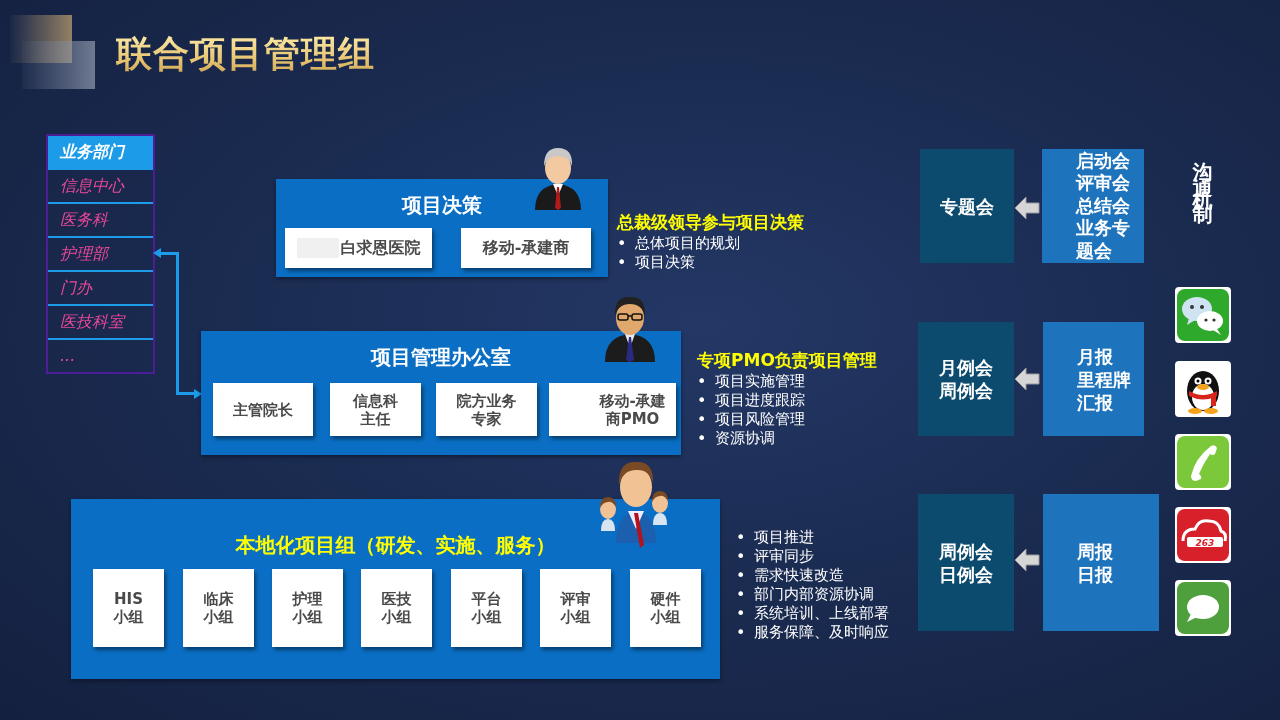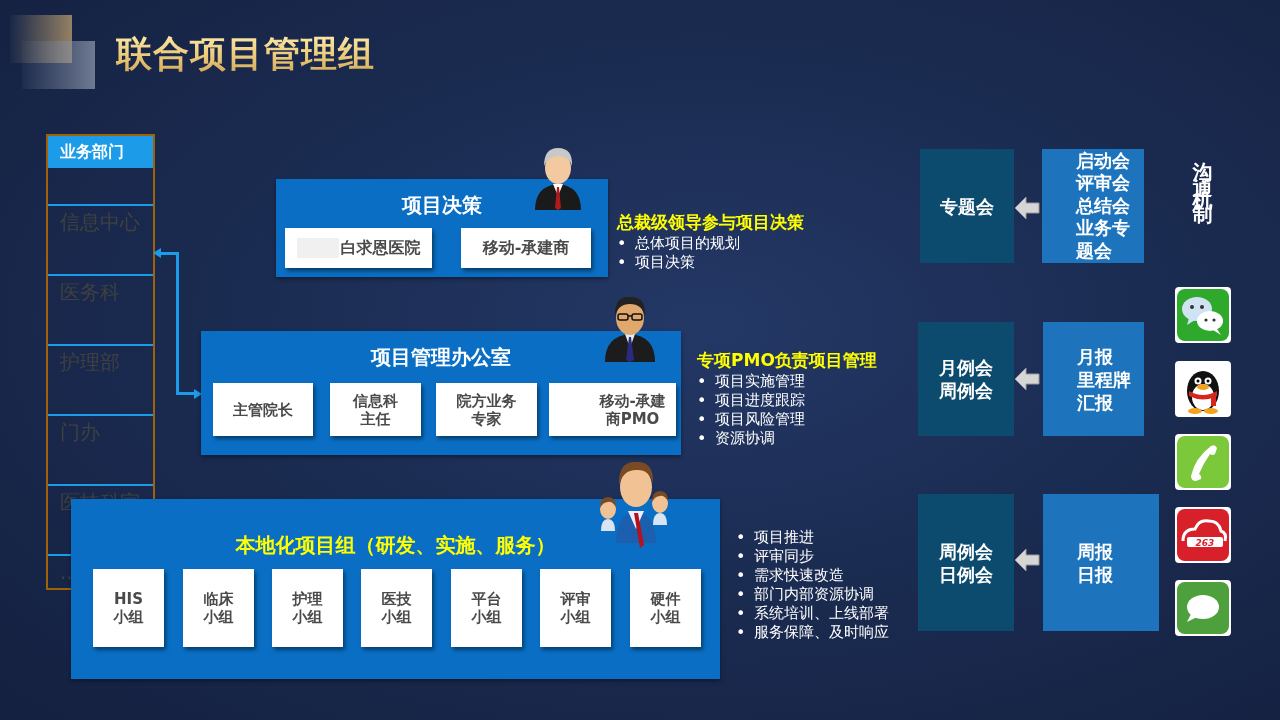--- a/index.html
+++ b/index.html
@@ -18,25 +18,25 @@
   .deco2 { left: 22px; top: 41px; width: 73px; height: 48px;
     background: linear-gradient(90deg, rgba(60,75,105,0.2), rgba(140,150,170,0.75)); }
   .page-title {
     left: 116px; top: 30px; font-size: 36px; font-weight: bold; letter-spacing: 1px;
     color: #f0d68a;
     background: linear-gradient(180deg, #fff0b0 0%, #e8c472 60%, #c9a04e 100%);
     -webkit-background-clip: text; background-clip: text; -webkit-text-fill-color: transparent;
   }
 
   
-  .dept { left: 46px; top: 134px; width: 109px; border: 2px solid #a16207; }
+  .dept { left: 46px; top: 134px; width: 109px; border: 2px solid #4c1d95; font-style: italic; }
   .dept-head { height: 32px; background: #1c9be8; font-size: 16px; font-weight: bold;
     padding-left: 12px; line-height: 32px; }
-  .dept-item { height: 34px; border-top: 2px solid #1c9be8; font-size: 20px; padding-left: 12px;
-    line-height: 32px; color: #404040; margin-top: 36px; }
+  .dept-item { height: 34px; border-top: 2px solid #1c9be8; font-size: 16px; padding-left: 12px;
+    line-height: 32px; color: #ec4899; }
 
   
   .conn-v { left: 176px; top: 252px; width: 3px; height: 143px; background: #1c9be8; }
   .conn-t { left: 158px; top: 252px; width: 20px; height: 3px; background: #1c9be8; }
   .conn-b { left: 176px; top: 392px; width: 22px; height: 3px; background: #1c9be8; }
   .arr-l { left: 153px; top: 248px; width: 0; height: 0;
     border-top: 5px solid transparent; border-bottom: 5px solid transparent; border-right: 8px solid #1c9be8; }
   .arr-r { left: 194px; top: 389px; width: 0; height: 0;
     border-top: 5px solid transparent; border-bottom: 5px solid transparent; border-left: 8px solid #1c9be8; }
 

